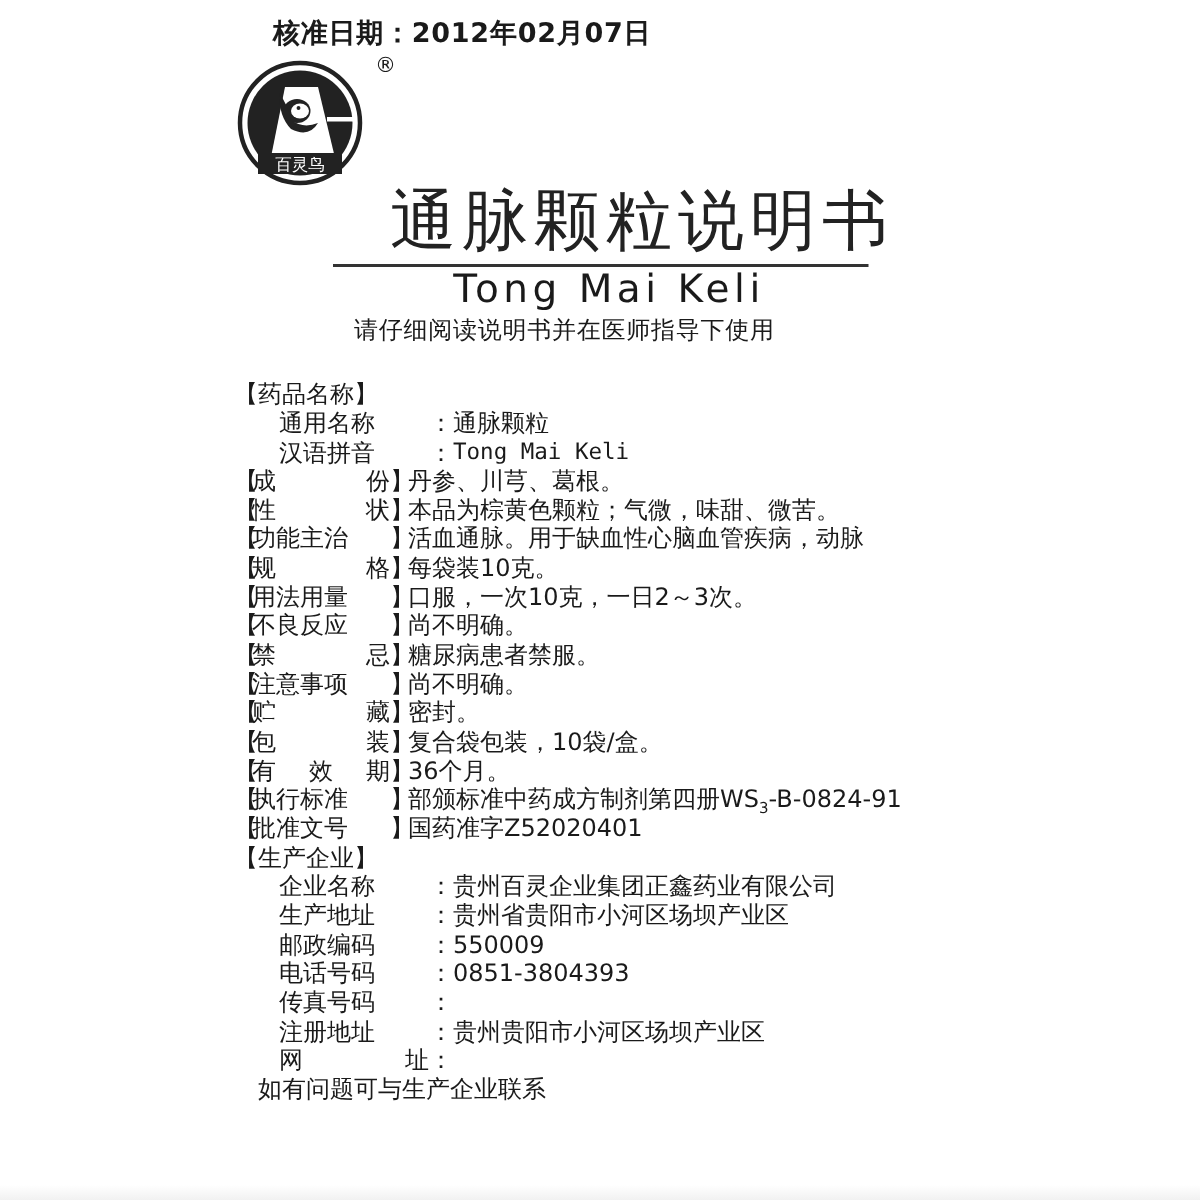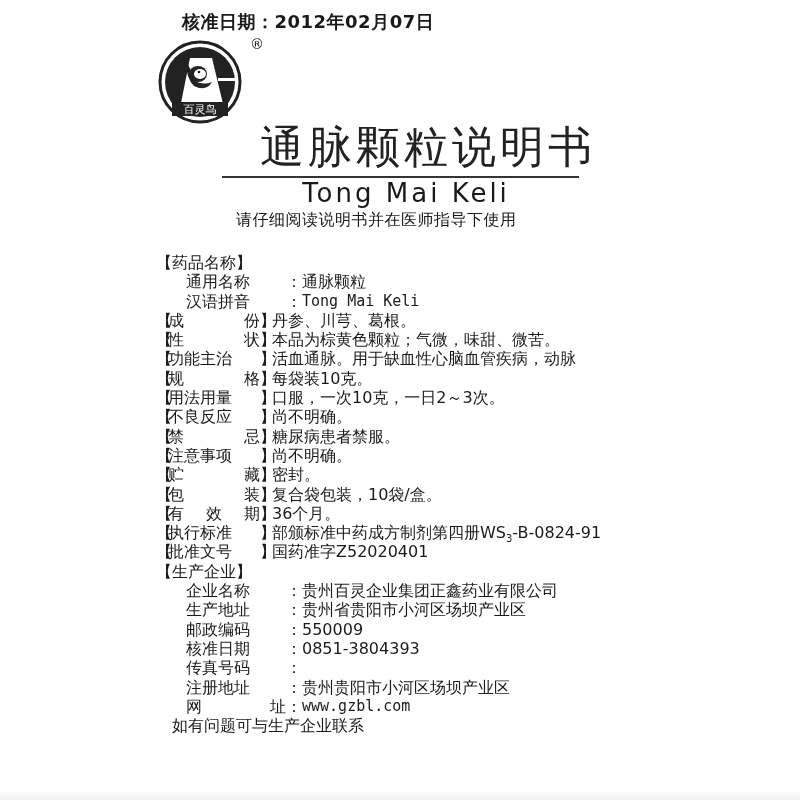--- a/index.html
+++ b/index.html
@@ -228,21 +228,21 @@
       <span class="val">贵州省贵阳市小河区场坝产业区</span>
   </div>
 
   <div class="row sub">
     <span class="k">邮政编码</span>
       <span>：</span>
       <span class="val">550009</span>
   </div>
 
   <div class="row sub">
-    <span class="k">核准日期</span>
+    <span class="k">电话号码</span>
       <span>：</span>
       <span class="val">0851-3804393</span>
   </div>
 
   <div class="row sub">
     <span class="k">传真号码</span>
       <span>：</span>
   </div>
 
   <div class="row sub">
@@ -250,21 +250,20 @@
       <span>：</span>
       <span class="val">贵州贵阳市小河区场坝产业区</span>
   </div>
 
   <div class="row sub">
     <span class="k">
         <span>网</span>
         <span>址</span>
       </span>
       <span>：</span>
-      <span class="val" style="font-family:'DejaVu Sans Mono',monospace;font-size:15px;">www.gzbl.com</span>
   </div>
 
   <div class="row sub">
     <span>如有问题可与生产企业联系</span>
   </div>
 </div>
 
 <div class="bottom-shadow"></div>
 
 </body></html>

